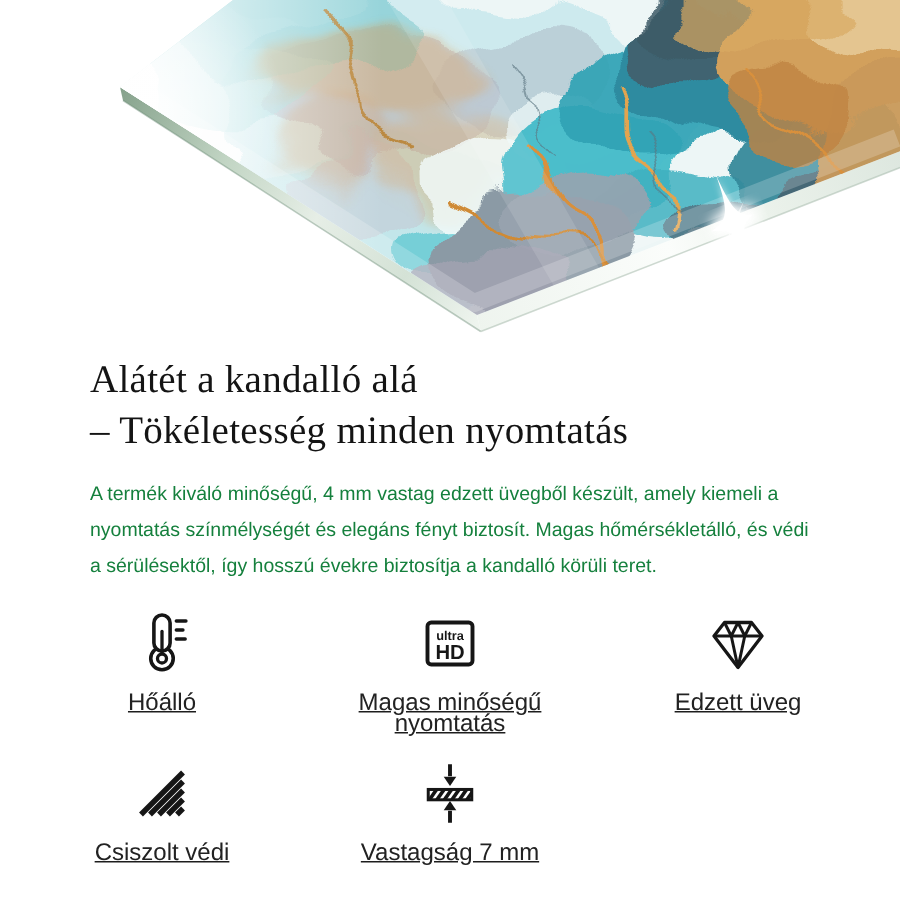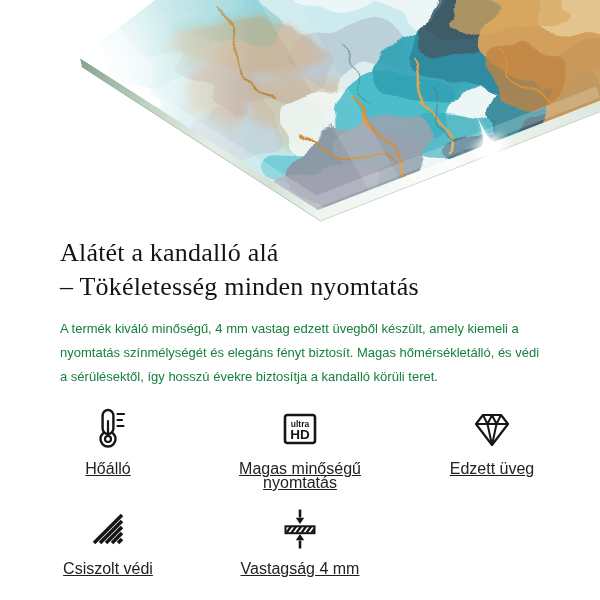--- a/index.html
+++ b/index.html
@@ -221,16 +221,16 @@
           <path d="M9,30 L16,20"></path>
             <path d="M14,30 L21,20"></path>
             <path d="M19,30 L26,20"></path>
           <path d="M24,30 L31,20"></path>
             <path d="M29,30 L36,20"></path>
             <path d="M34,30 L41,20"></path>
         </g>
         <rect x="9.5" y="21.3" width="29" height="6.9" fill="none" stroke="#161616" stroke-width="2"></rect>
       </svg>
     </div>
-    <div class="lbl">Vastagság 4 mm</div>
+    <div class="lbl">Vastagság 7 mm</div>
   </div>
 
 </div>
 
 </body></html>

